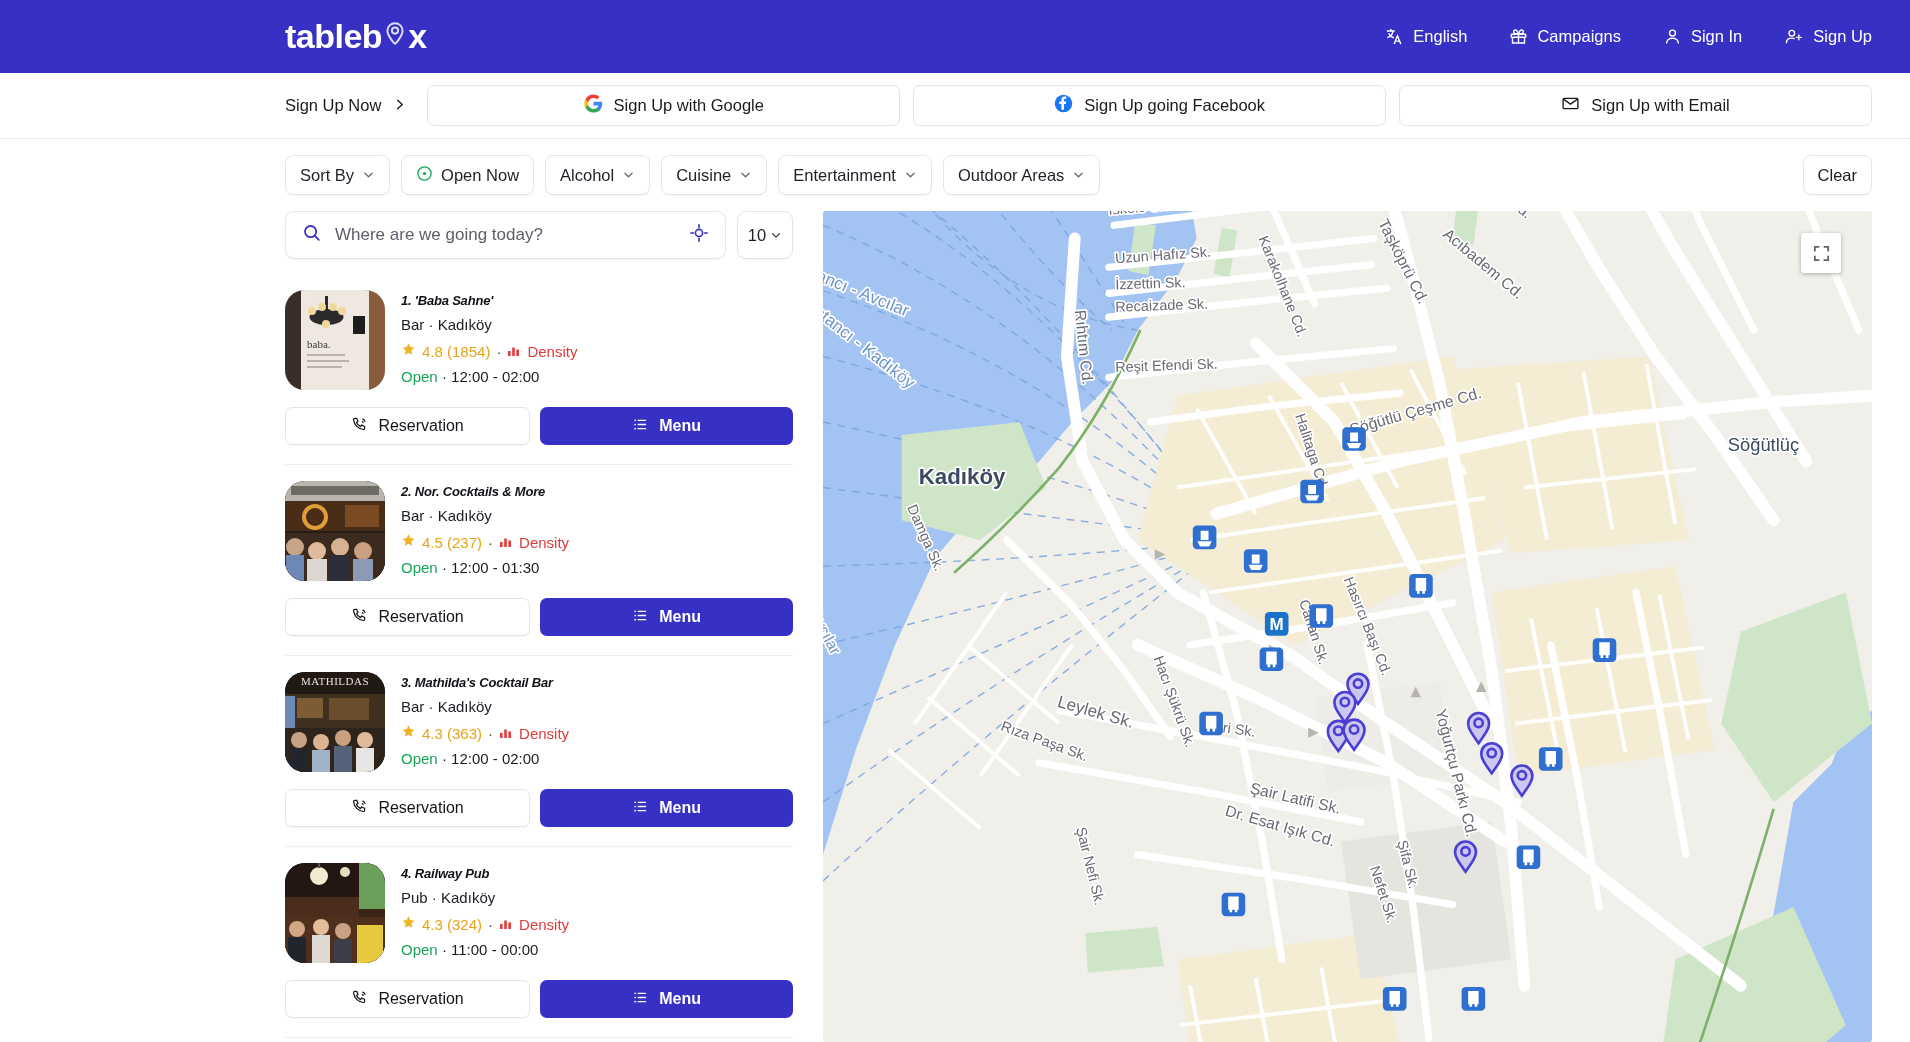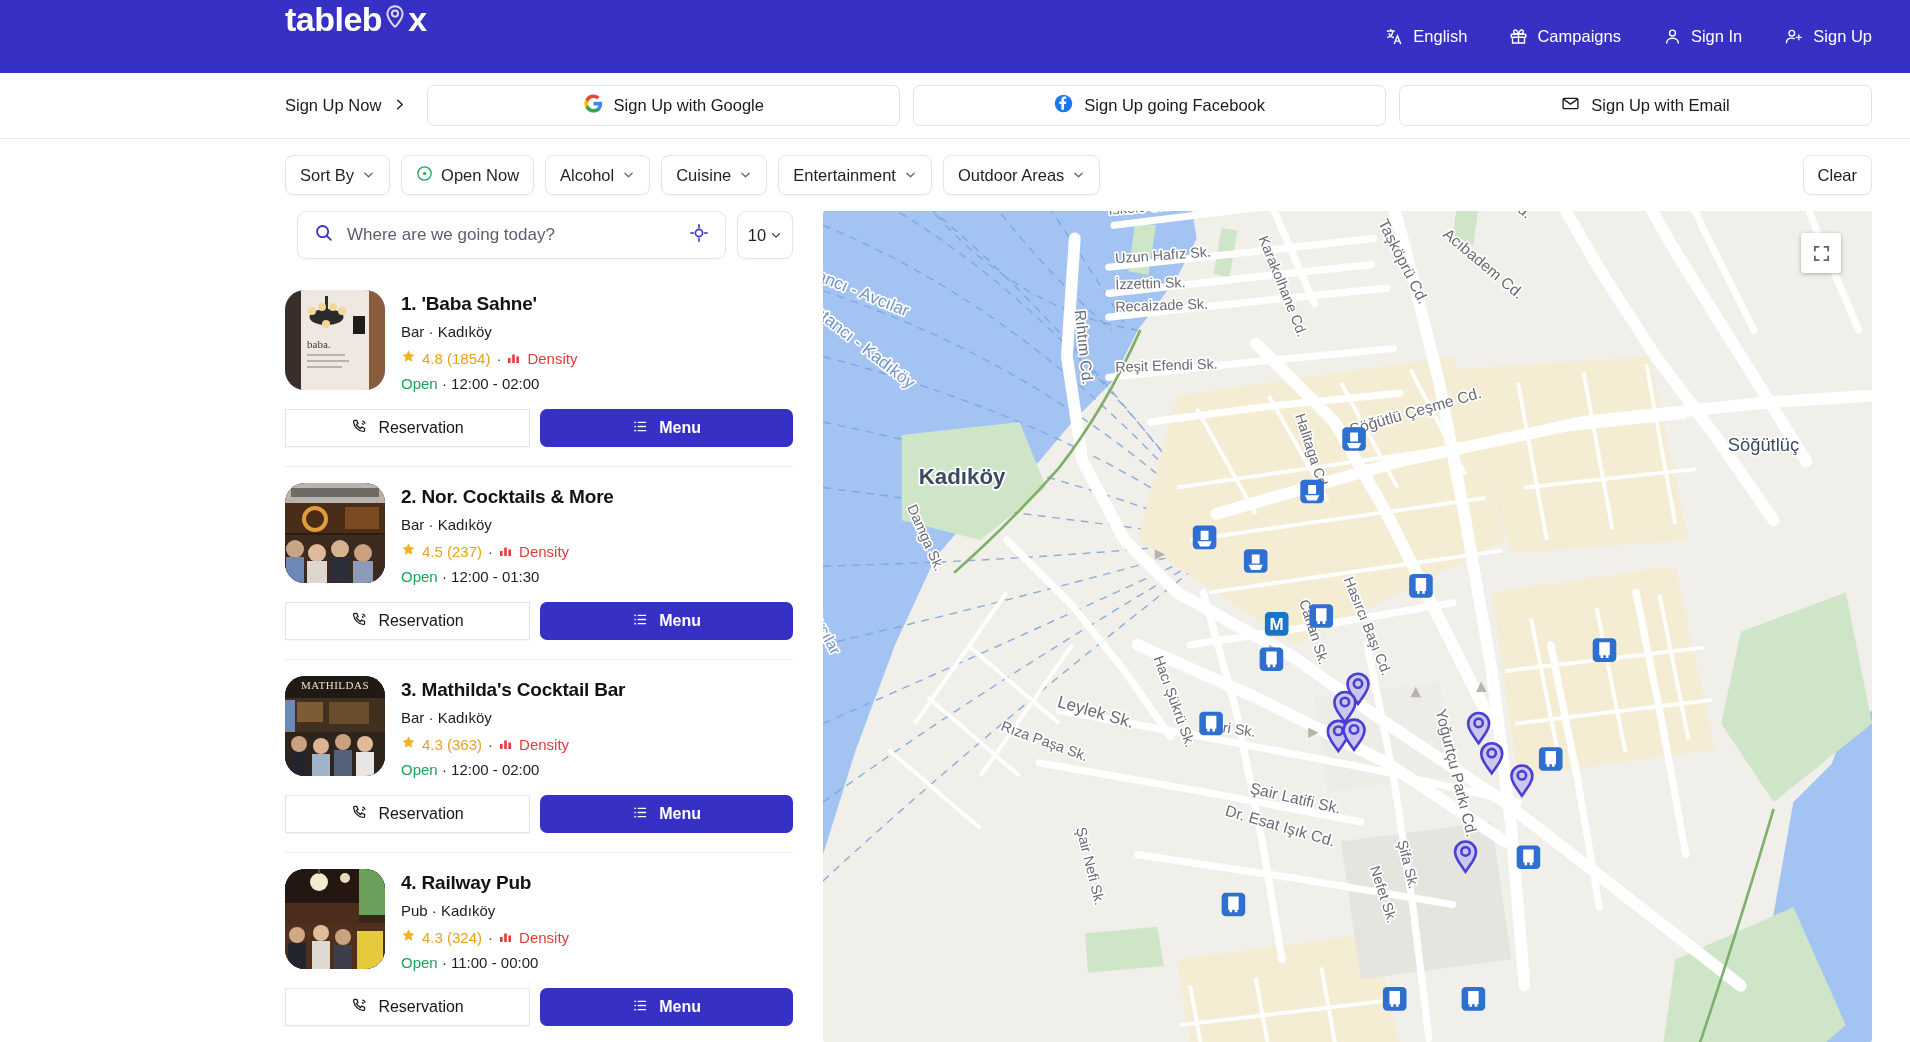--- a/index.html
+++ b/index.html
@@ -9,20 +9,21 @@
     background: #ffffff;
     overflow: hidden;
     -webkit-font-smoothing: antialiased;
   }
 
   
   .header {
     height: 73px;
     background: #3730c4;
     display: flex;
+    align-items: center;
     padding: 0 38px 0 285px;
     position: relative;
   }
   .logo {
     display: flex; align-items: baseline;
     font-size: 34px; font-weight: 700; color: #ffffff;
     letter-spacing: -0.5px;
   }
   .logo .pin-wrap { display:inline-flex; align-items:center; justify-content:center; width: 26px; }
   .nav {
@@ -97,21 +98,20 @@
   .search-row { display: flex; gap: 11px; margin-bottom: 15px; }
   .search-box {
     flex: 1;
     height: 48px;
     border: 1px solid #e4e4ec;
     border-radius: 9px;
     background:#fff;
     display:flex; align-items:center; gap:13px;
     padding: 0 16px;
     box-shadow: 0 1px 2px rgba(16,16,40,0.04);
-    margin-left: 12px;
   }
   .search-box input {
     flex:1; border:none; outline:none;
     font-size: 17px; color:#3b3b48;
     font-family: "Liberation Sans", sans-serif;
     background: transparent;
   }
   .search-box input::placeholder { color:#5d5d6d; }
   .count-box {
     width: 56px; height: 48px;
@@ -125,33 +125,33 @@
   .listing { }
   .card { padding: 16px 0 19px 0; border-bottom: 1px solid #ededf2; }
   .card-top { display: flex; gap: 16px; }
   .thumb {
     width: 100px; height: 100px; flex: none;
     border-radius: 20px; overflow: hidden;
     position: relative;
     background: #3b82f6;
   }
   .card-info { padding-top: 3px; }
-  .card-title { font-size: 19px; font-weight: 700; color:#111118; letter-spacing:-0.2px; }
+  .card-title { font-size: 13px; font-weight: 700; color:#111118; letter-spacing:-0.2px;font-style:italic; }
   .card-sub { font-size: 15px; color:#1c1c26; margin-top: 8px; }
   .card-rating { display:flex; align-items:center; gap:6px; margin-top: 9px; font-size:15px; }
   .rating-val { color:#e8a317; font-weight: 500; }
   .dot-sep { color:#4a4a57; }
   .density { color:#e23b3b; font-weight:500; }
   .card-open { font-size: 15px; margin-top: 8px; }
   .open-word { color:#18a558; font-weight: 500; }
   .open-hours { color:#1c1c26; }
   .card-actions { display:flex; gap: 10px; margin-top: 17px; }
   .btn-res {
     flex: 1; height: 38px;
-    border:1px solid #e3e3eb; border-radius: 0; background:#fff;
+    border:1px solid #e3e3eb; border-radius: 7px; background:#fff;
     display:flex; align-items:center; justify-content:center; gap:10px;
     font-size: 16px; color:#15151d; cursor:pointer;
     box-shadow: 0 1px 1px rgba(16,16,40,0.03);
   }
   .btn-menu {
     flex: 1.04; height: 38px;
     border:none; border-radius: 7px; background:#3730c4;
     display:flex; align-items:center; justify-content:center; gap:10px;
     font-size: 16px; color:#fff; font-weight:600; cursor:pointer;
   }

